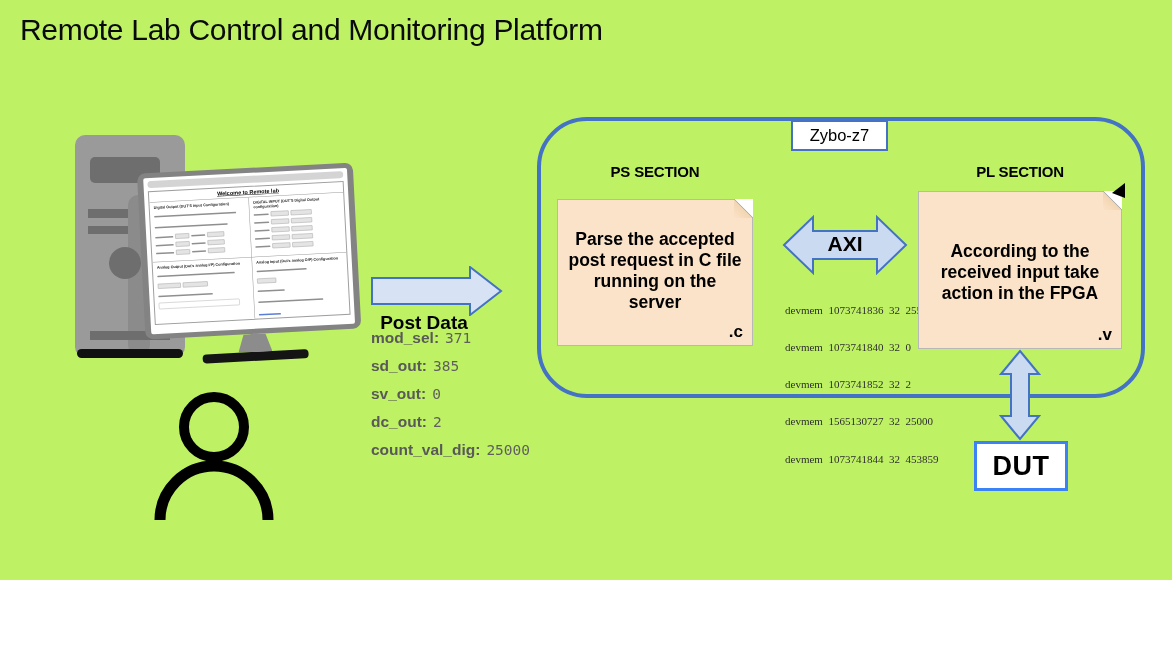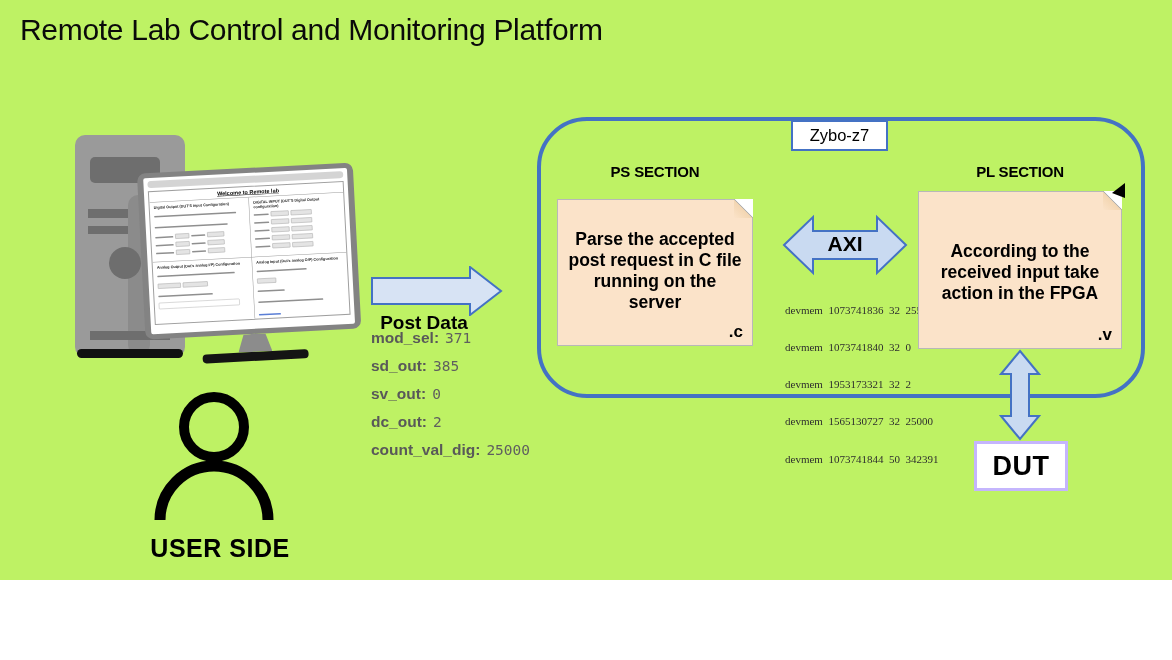--- a/index.html
+++ b/index.html
@@ -80,21 +80,21 @@
   .file-ext{position:absolute;right:9px;bottom:3px;font-size:17px;font-weight:bold;}
   .cursor-art{position:absolute;top:-9px;right:-5px;z-index:3;}
 
   .axi-arrow{left:782px;top:214px;z-index:2;}
   .axi-label{left:782px;top:232px;width:126px;text-align:center;font-size:21px;font-weight:bold;z-index:3;}
   .devmem{left:785px;top:279px;font-family:"Liberation Serif",serif;font-size:11px;line-height:12.4px;
           color:#2e2e2e;white-space:pre;z-index:2;}
   .rl-caption{left:690px;top:360px;width:290px;text-align:center;font-size:28px;font-weight:bold;letter-spacing:-0.5px;z-index:2;}
 
   .v-arrow{left:999px;top:349px;z-index:5;}
-  .dut-box{left:974px;top:441px;width:94px;height:50px;background:#fff;border:3px solid #c4b5fd;box-sizing:border-box;
+  .dut-box{left:974px;top:441px;width:94px;height:50px;background:#fff;border:3px solid #3b82f6;box-sizing:border-box;
            z-index:6;text-align:center;line-height:44px;font-size:27px;font-weight:bold;letter-spacing:0.5px;}
 
   .bottom-line{left:0;top:653px;width:1172px;height:2px;background:#d6d6d6;}
 </style>
 </head>
 <body>
 
 <div class="slide">
 
   <div class="abs slide-title">Remote Lab Control and Monitoring Platform</div>
@@ -202,21 +202,20 @@
       </div>
     </div>
     <div class="stand-neck"></div>
     <div class="stand-base"></div>
   </div>
 
   <svg class="abs person" width="132" height="142" viewBox="0 0 132 142">
     <circle cx="62" cy="37" r="30" fill="none" stroke="#000" stroke-width="10"></circle>
     <path d="M8,130 A54,54 0 0 1 116,130" fill="none" stroke="#000" stroke-width="11"></path>
   </svg>
-  <div class="abs user-caption">USER SIDE</div>
 
   <svg class="abs post-arrow" width="132" height="50" viewBox="0 0 132 50">
     <polygon points="1,12 99,12 99,1 130,25 99,49 99,38 1,38" fill="#D7E3F4" stroke="#4472C4" stroke-width="2"></polygon>
   </svg>
   <div class="abs post-label">Post Data</div>
 
   <div class="abs fields">
     <div class="frow2"><span class="flabel">mod_sel:</span><span class="fvalue">371</span></div>
     <div class="frow2"><span class="flabel">sd_out:</span><span class="fvalue">385</span></div>
     <div class="frow2"><span class="flabel">sv_out:</span><span class="fvalue">0</span></div>
@@ -235,23 +234,23 @@
   </div>
 
   <svg class="abs axi-arrow" width="126" height="62" viewBox="0 0 126 62">
     <polygon points="2,31 31,3 31,17 95,17 95,3 124,31 95,59 95,45 31,45 31,59" fill="#C9DAF1" stroke="#4472C4" stroke-width="2"></polygon>
   </svg>
   <div class="abs axi-label">AXI</div>
 
   <div class="abs devmem">
     <div>devmem  1073741836  32  255</div>
     <div>devmem  1073741840  32  0</div>
-    <div>devmem  1953173321  32  2</div>
+    <div>devmem  1073741852  32  2</div>
     <div>devmem  1565130727  32  25000</div>
-    <div>devmem  1073741844  50  342391</div>
+    <div>devmem  1073741844  32  453859</div>
   </div>
 
   <div class="abs sec-h pl-h">PL SECTION</div>
   <div class="abs note pl-note">
     <div class="fold"></div>
     <svg class="cursor-art" width="15" height="17" viewBox="0 0 15 17">
       <polygon points="14,0 14,15 1,10" fill="#000"></polygon>
     </svg>
     <div class="note-text">According to the received input take action in the FPGA</div>
     <div class="file-ext">.v</div>

